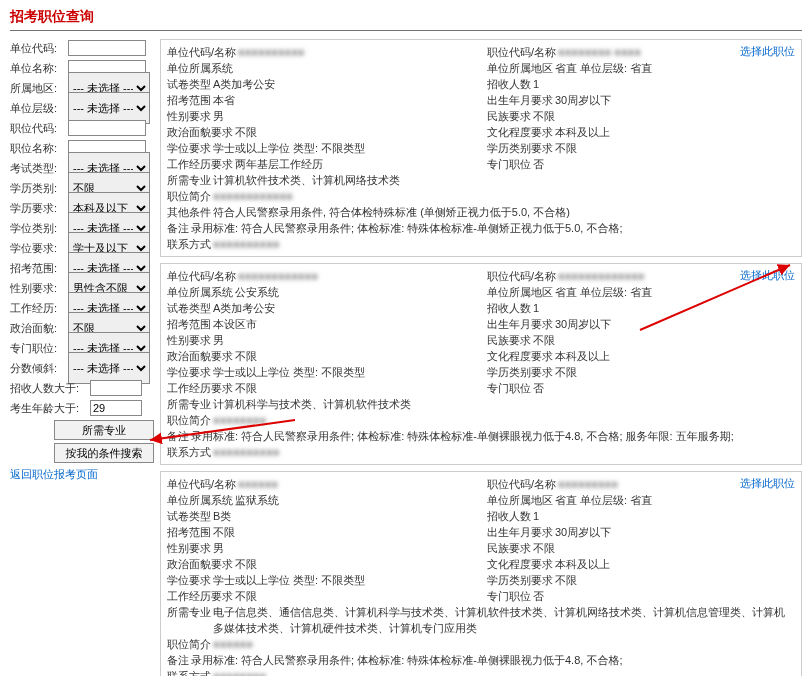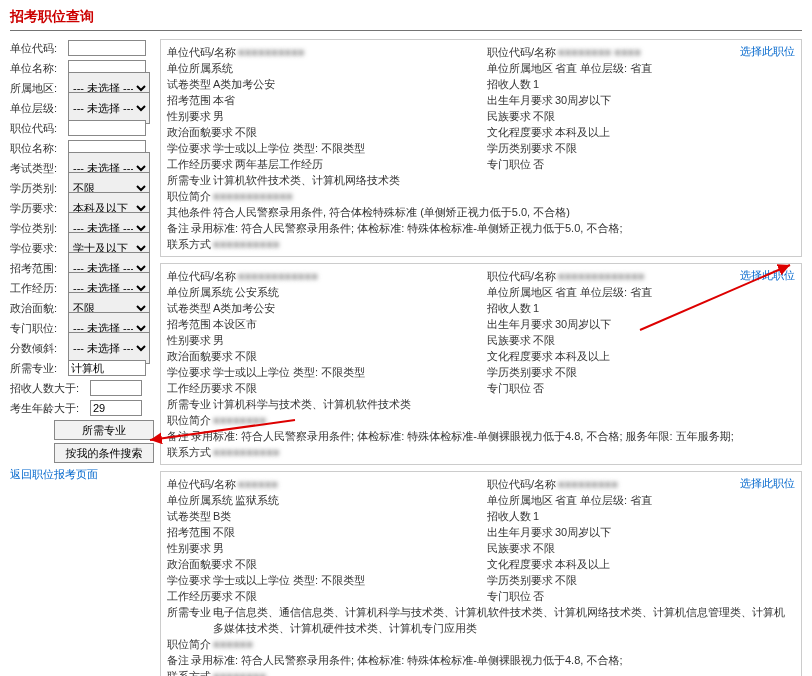--- a/index.html
+++ b/index.html
@@ -78,38 +78,38 @@
         </div>
     <div class="row">
           <label>学位要求:</label>
           <select><option>学士及以下</option></select>
         </div>
     <div class="row">
           <label>招考范围:</label>
           <select><option>--- 未选择 ---</option></select>
         </div>
     <div class="row">
+          <label>性别要求:</label>
+          <select><option>男性含不限</option></select>
+        </div>
+    <div class="row">
           <label>工作经历:</label>
           <select><option>--- 未选择 ---</option></select>
         </div>
     <div class="row">
           <label>政治面貌:</label>
           <select><option>不限</option></select>
         </div>
     <div class="row">
           <label>专门职位:</label>
           <select><option>--- 未选择 ---</option></select>
         </div>
     <div class="row">
           <label>分数倾斜:</label>
           <select><option>--- 未选择 ---</option></select>
-        </div>
-    <div class="row">
-          <label>所需专业:</label>
-          <input type="text" value="计算机" style="">
         </div>
     <div class="row num-row">
           <label style="width:80px">招收人数大于:</label>
           <input type="text" value="" style="">
         </div>
     <div class="row num-row">
           <label style="width:80px">考生年龄大于:</label>
           <input type="text" value="29" style="">
         </div>
     <button class="btn">所需专业</button>

